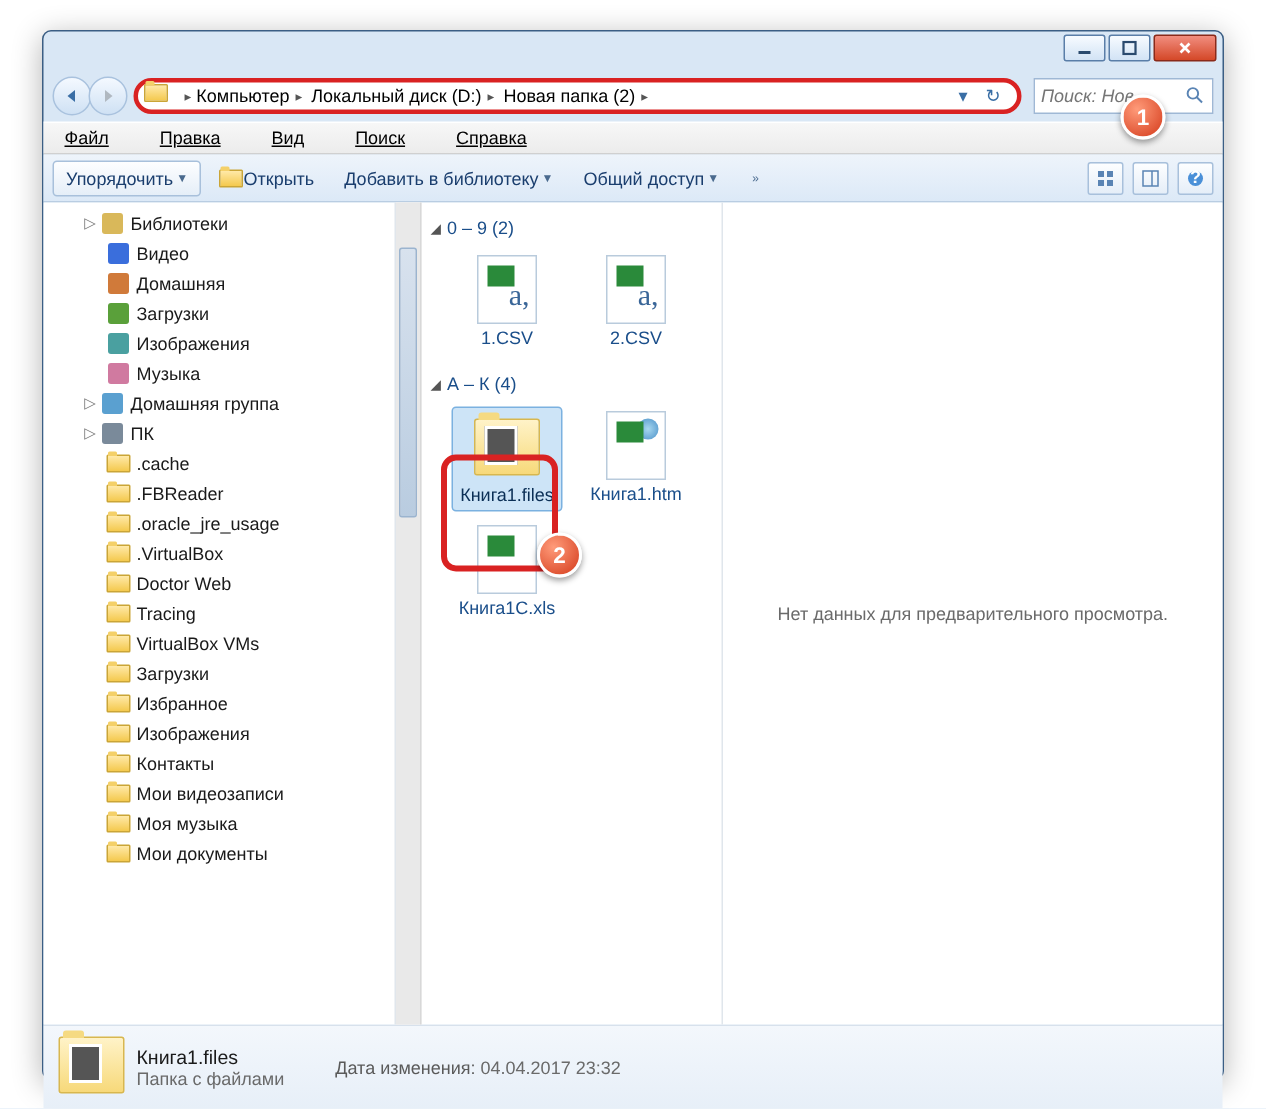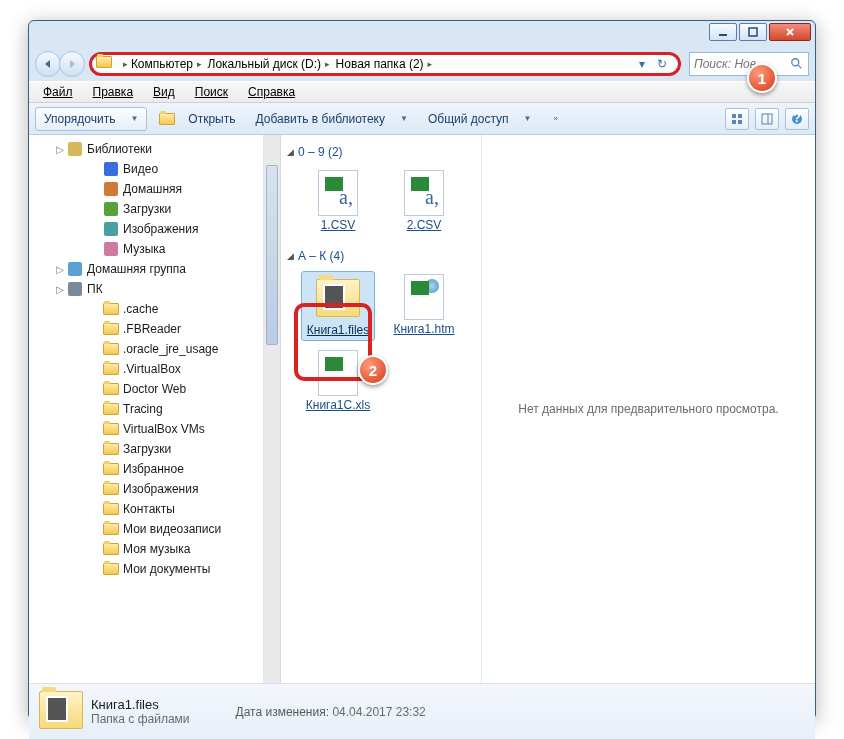--- a/index.html
+++ b/index.html
@@ -16,55 +16,55 @@
 .nav-arrow svg { fill: #3a6ea5; }
 .nav-arrow.disabled svg { fill: #b0b8c0; }
 .addr-wrap { flex: 1; height: 24px; background: #fff; border: 3px solid #d92222; border-radius: 13px; display: flex; align-items: center; padding: 0 6px 0 4px; position: relative; }
 .addr-icon { width: 16px; height: 16px; margin-right: 4px; }
 .crumb { display: flex; align-items: center; color: #000; cursor: pointer; padding: 0 3px; }
 .crumb .tri { margin-left: 4px; font-size: 9px; color: #555; }
 .addr-refresh, .addr-drop { width: 20px; height: 20px; display: flex; align-items: center; justify-content: center; cursor: pointer; color: #3a6ea5; }
 .search-box { width: 120px; height: 24px; border: 1px solid #9fb8d5; background: #fff; display: flex; align-items: center; padding: 0 4px; margin-left: 4px; }
 .search-box input { border: none; outline: none; width: 80px; color: #888; font-style: italic; }
 .search-icon { width: 14px; height: 14px; margin-left: auto; }
-.menubar { height: 22px; background: linear-gradient(#f7f7f7,#ececec); border-top: 1px solid #fff; border-bottom: 1px solid #d0d0d0; display: flex; align-items: center; padding: 0 6px; gap: 4px; }
+.menubar { height: 22px; background: linear-gradient(#f7f7f7,#ececec); border-top: 1px solid #fff; border-bottom: 1px solid #d0d0d0; display: flex; align-items: center; padding: 0 6px; gap: 18px; }
 .menu-item { padding: 2px 8px; cursor: pointer; }
 .menu-item span { text-decoration: underline; }
 .toolbar { height: 32px; background: linear-gradient(#eef4fb,#dce9f7); border-bottom: 1px solid #b9cde2; display: flex; align-items: center; padding: 0 6px; gap: 4px; }
-.tbtn { height: 24px; padding: 0 8px; display: flex; align-items: center; gap: 13px; cursor: pointer; border-radius: 3px; color: #1a3e6e; }
+.tbtn { height: 24px; padding: 0 8px; display: flex; align-items: center; gap: 0; cursor: pointer; border-radius: 3px; color: #1a3e6e; }
 .tbtn .tri { font-size: 8px; color: #4a6a8e; margin-left: 2px; }
 .tbtn.organize { border: 1px solid #a8c0db; background: linear-gradient(#fdfeff,#e5eef8); }
 .tool-right { margin-left: auto; display: flex; gap: 6px; }
 .icon-btn { width: 24px; height: 22px; border: 1px solid #a8c0db; border-radius: 2px; background: linear-gradient(#fdfeff,#e5eef8); display: flex; align-items: center; justify-content: center; cursor: pointer; }
 .main { display: flex; height: 548px; position: relative; }
 .sidebar { width: 235px; border-right: 1px solid #e0e6ec; overflow-y: auto; padding: 4px 0; background: #fff; }
 .tree-item { display: flex; align-items: center; height: 20px; padding-left: 0; cursor: pointer; color: #1a1a1a; }
 .tree-toggle { width: 14px; text-align: center; color: #7a7a7a; font-size: 10px; }
 .tree-icon { width: 16px; height: 16px; margin-right: 4px; display: flex; align-items: center; justify-content: center; }
 .lvl-0 { padding-left: 24px; }
-.lvl-1 { padding-left: 60px; }
+.lvl-1 { padding-left: 28px; }
 .content { flex: 1; display: flex; background: #fff; position: relative; }
 .scroll-gutter { width: 17px; background: #f0f0f0; border-right: 1px solid #d8d8d8; }
 .scroll-track { background: #e9e9e9; height: 100%; position: relative; }
 .scroll-thumb { position: absolute; left: 2px; right: 2px; top: 30px; height: 180px; background: linear-gradient(#d8e2ee,#b9cce0); border: 1px solid #9bb4cf; border-radius: 2px; }
 .file-area { width: 200px; padding: 6px 4px; }
 .group-hdr { display: flex; align-items: center; color: #1a4e8a; padding: 4px 2px; cursor: pointer; }
 .group-hdr .tri { font-size: 9px; margin-right: 4px; color: #555; }
 .file-grid { display: flex; flex-wrap: wrap; gap: 6px 12px; padding: 4px 2px 10px 16px; }
 .file-item { width: 74px; display: flex; flex-direction: column; align-items: center; cursor: pointer; padding: 2px; border-radius: 3px; }
 .file-item.selected { background: #cde4f7; border: 1px solid #7bb1e0; }
 .file-icon { width: 48px; height: 48px; display: flex; align-items: center; justify-content: center; }
-.file-label { text-align: center; color: #1a4e8a; word-break: break-word; line-height: 1.15; margin-top: 2px; text-decoration: underline; }
+.file-label { text-align: center; color: #1a4e8a; word-break: break-word; line-height: 1.15; margin-top: 2px; }
 .file-item.selected .file-label { color: #0a2e55; }
 .preview-pane { flex: 1; border-left: 1px solid #e0e6ec; display: flex; align-items: center; justify-content: center; color: #6a6a6a; font-size: 12px; padding: 0 20px; text-align: center; }
 .details-pane { height: 56px; border-top: 1px solid #d7e1ec; background: linear-gradient(#f3f7fc,#e7eff8); display: flex; align-items: center; padding: 4px 10px; gap: 10px; }
 .dp-icon { width: 42px; height: 42px; }
 .dp-info .dp-name { font-size: 13px; color: #1a1a1a; }
 .dp-info .dp-type { color: #6a6a6a; }
-.dp-meta { color: #6a6a6a; margin-left: 36px; }
+.dp-meta { color: #6a6a6a; margin-left: 24px; }
 .dp-meta .k { color: #5a5a5a; }
 .callout { position: absolute; width: 30px; height: 30px; border-radius: 50%; background: radial-gradient(circle at 35% 30%, #ff9b7a, #d43a1a); border: 2px solid #fff; box-shadow: 0 2px 4px rgba(0,0,0,0.4); color: #fff; font-weight: bold; font-size: 15px; display: flex; align-items: center; justify-content: center; z-index: 50; }
 .highlight-box { position: absolute; border: 4px solid #d92222; border-radius: 10px; z-index: 40; pointer-events: none; }
 
 .i-folder { width: 16px; height: 12px; background: linear-gradient(#ffe9a8,#f4c94e); border: 1px solid #caa537; border-radius: 1px; position: relative; }
 .i-folder::before { content: ""; position: absolute; top: -3px; left: 0; width: 6px; height: 3px; background: #f4d069; border-radius: 1px 1px 0 0; }
 .i-excel { width: 40px; height: 46px; background: #fff; border: 1px solid #b9cbdc; position: relative; }
 .i-excel::after { content: ""; position: absolute; top: 6px; left: 6px; width: 18px; height: 14px; background: #2a8a3a; }
 .i-csv .a { position: absolute; right: 4px; bottom: 6px; font-size: 20px; color: #3a6698; font-family: Georgia, serif; }
 .i-htm::before { content: ""; position: absolute; right: 4px; top: 4px; width: 14px; height: 14px; border-radius: 50%; background: radial-gradient(#a8d8f0,#4a90c8); }

